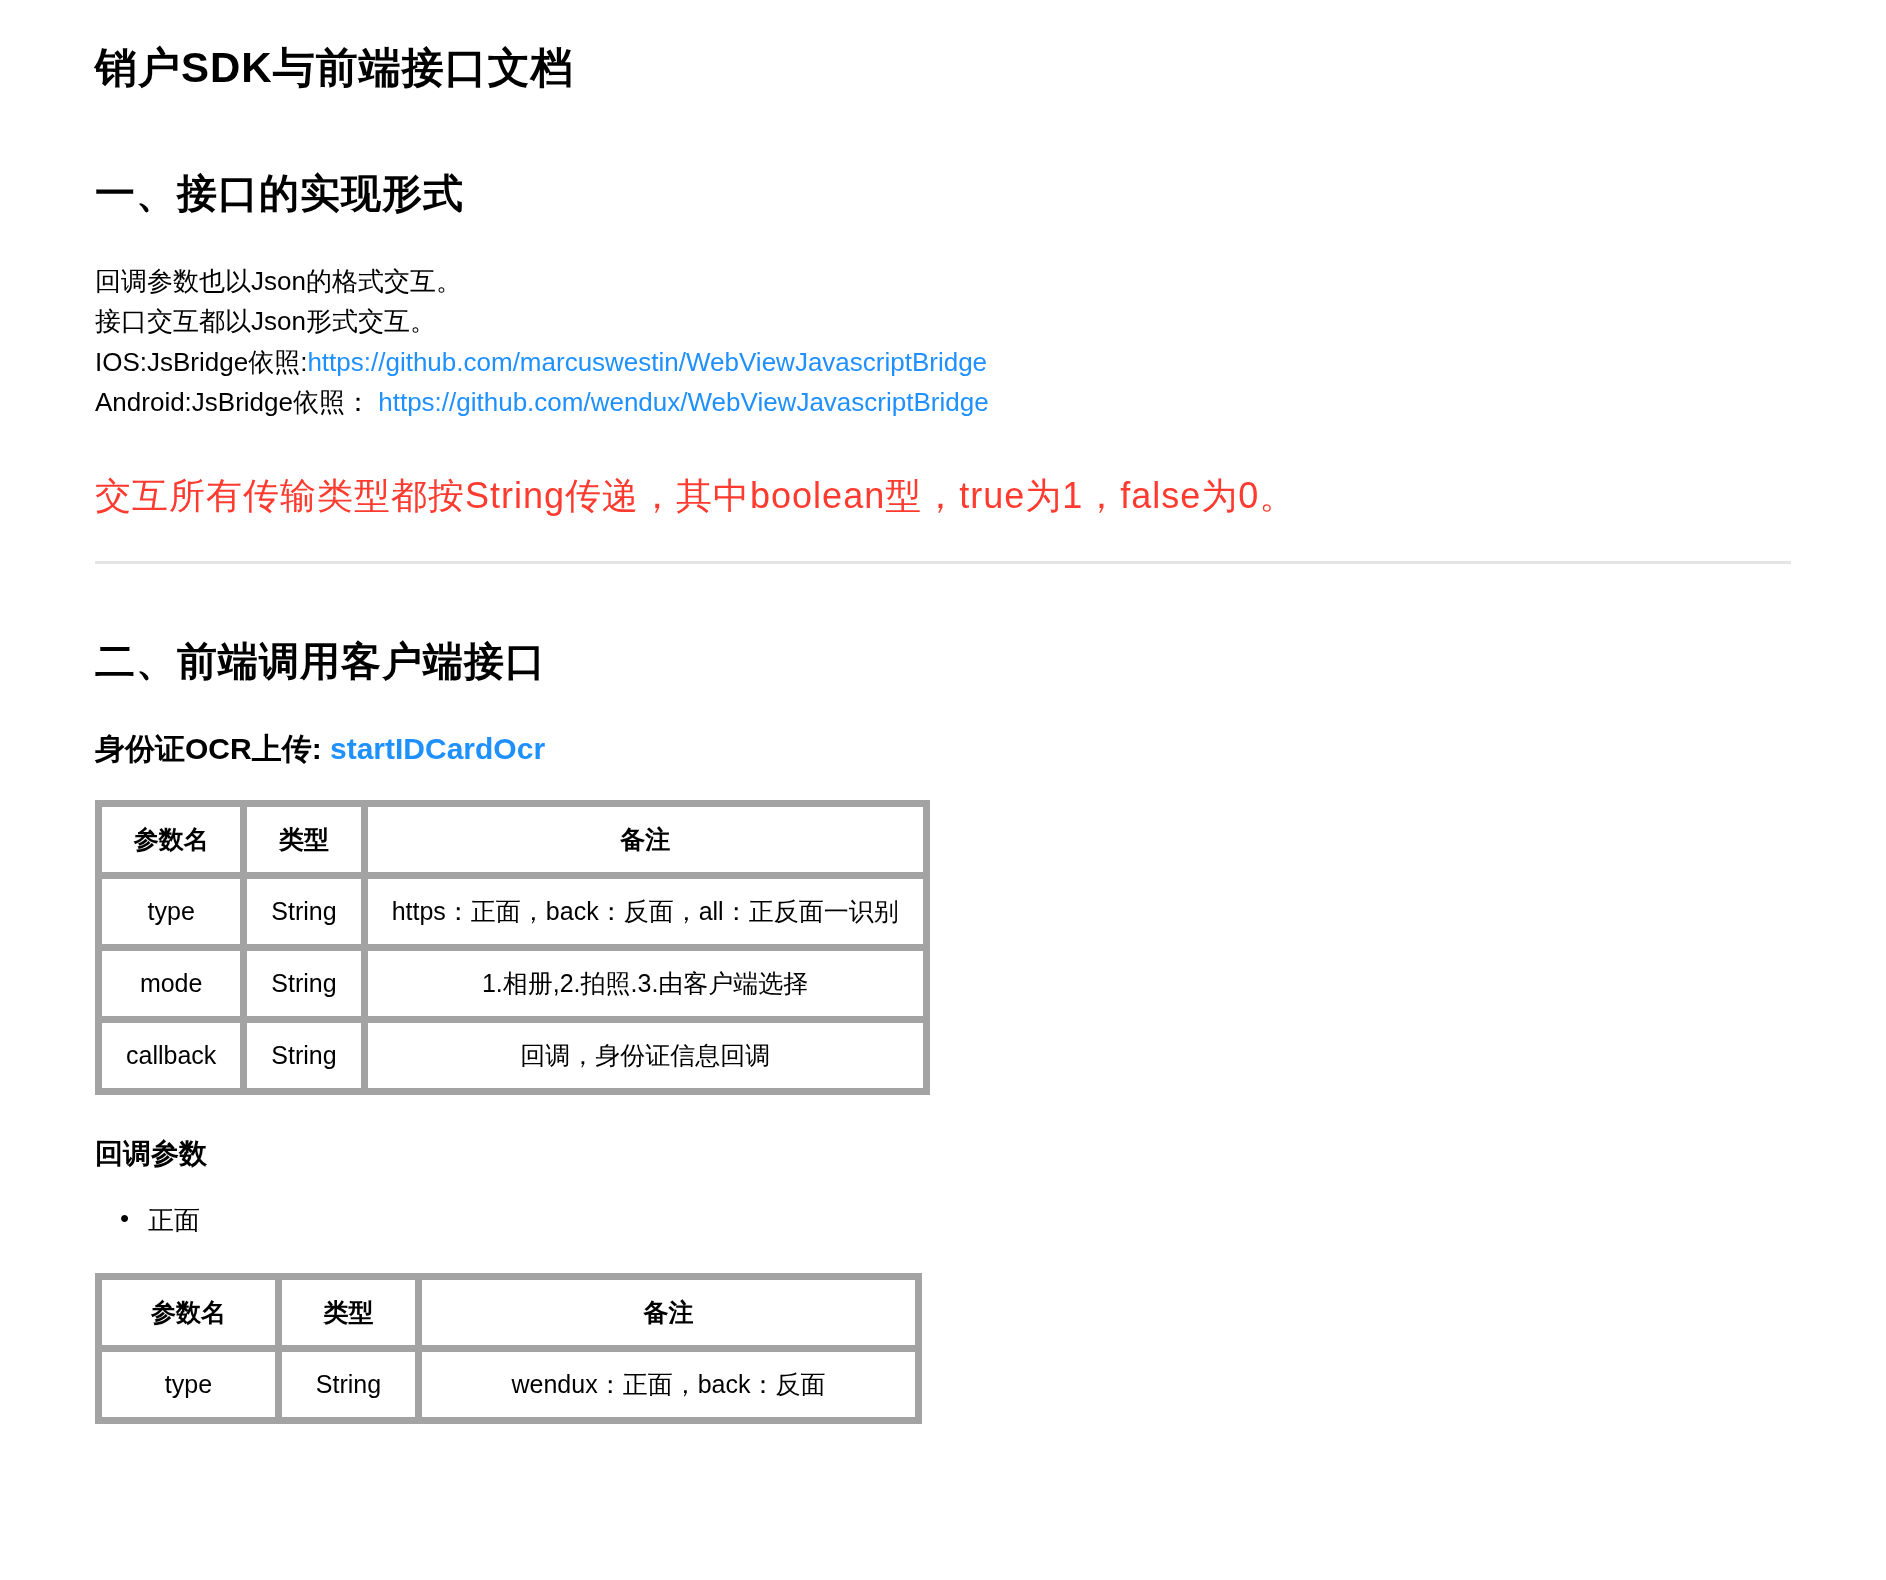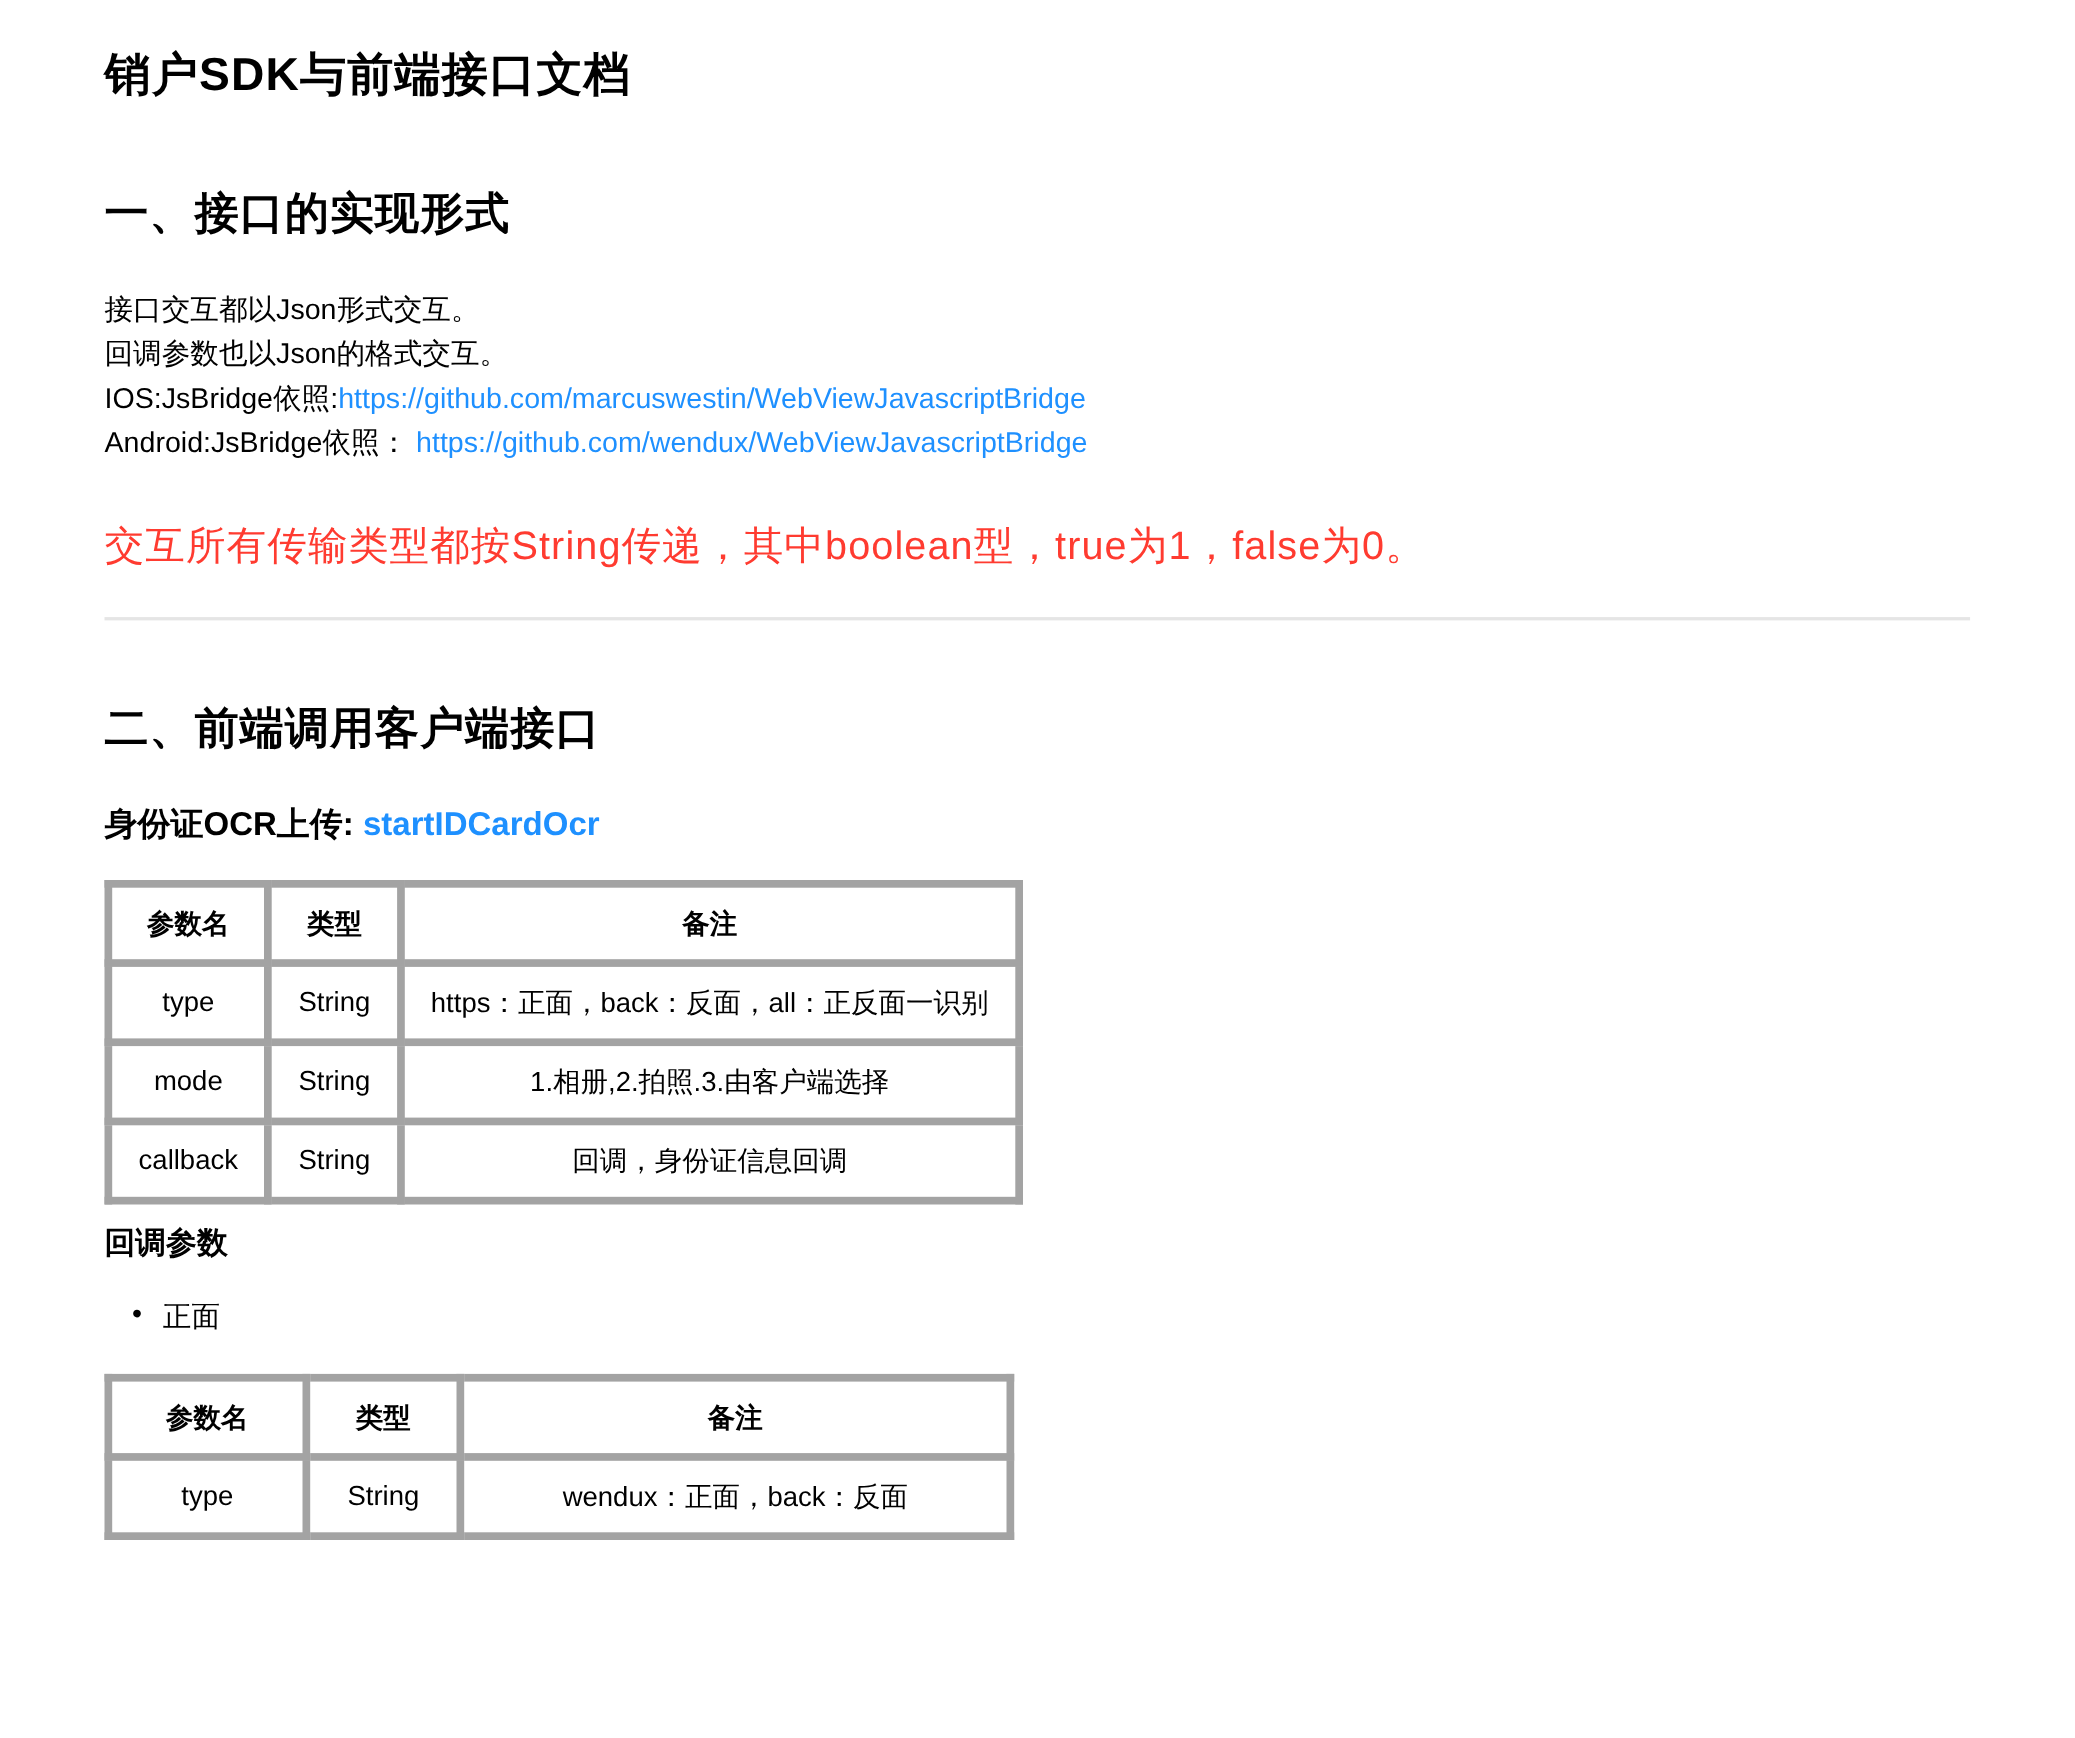--- a/index.html
+++ b/index.html
@@ -60,21 +60,21 @@
       font-weight: 700;
       margin-bottom: 30px;
     }
     h3.sub-heading .method-name {
       color: #1e90ff;
       font-weight: 600;
     }
     h4.callback-heading {
       font-size: 28px;
       font-weight: 700;
-      margin-top: 16px;
+      margin-top: 40px;
       margin-bottom: 30px;
     }
     ul.bullet-list {
       list-style: none;
       padding-left: 25px;
       margin-bottom: 35px;
     }
     ul.bullet-list li {
       font-size: 26px;
       position: relative;
@@ -119,22 +119,22 @@
 </head>
 <body>
 
 <div class="container">
 
   <h1 class="doc-title">销户SDK与前端接口文档</h1>
 
   <h2 class="section-heading">一、接口的实现形式</h2>
 
   <div class="intro-block">
+    <p class="intro-paragraph">回调参数也以Json的格式交互。</p>
     <p class="intro-paragraph">接口交互都以Json形式交互。</p>
-    <p class="intro-paragraph">回调参数也以Json的格式交互。</p>
     <p class="intro-paragraph">
       <span>IOS:JsBridge依照:</span><a class="link" href="#">https://github.com/marcuswestin/WebViewJavascriptBridge</a>
     </p>
     <p class="intro-paragraph">
       <span>Android:JsBridge依照：</span>
       <a class="link" href="#">https://github.com/wendux/WebViewJavascriptBridge</a>
     </p>
   </div>
 
   <p class="warning-text">交互所有传输类型都按String传递，其中boolean型，true为1，false为0。</p>

